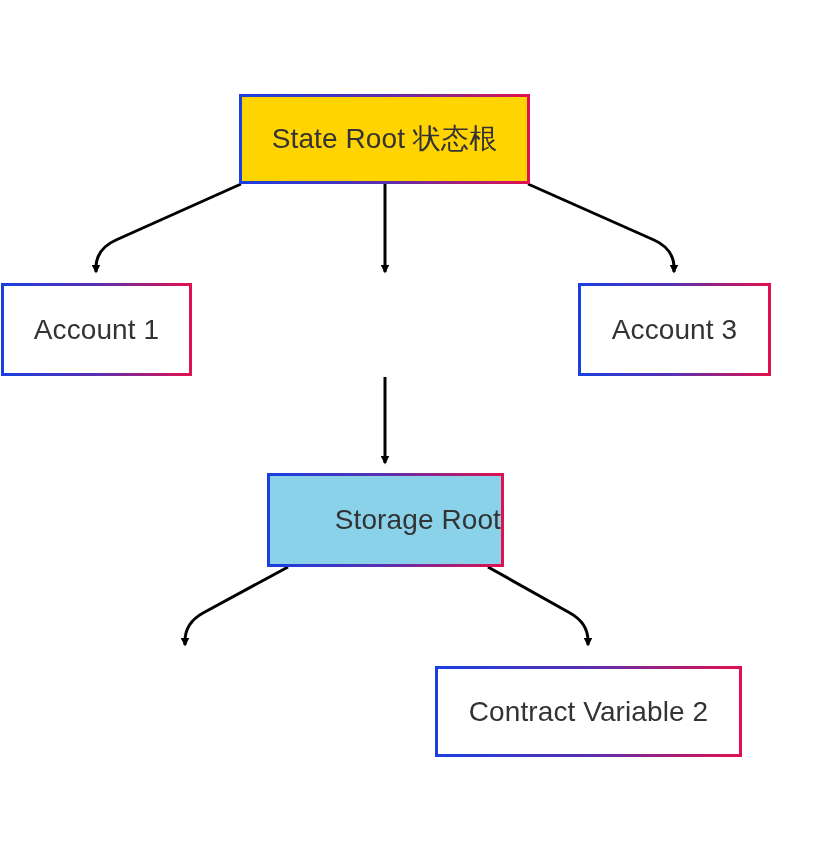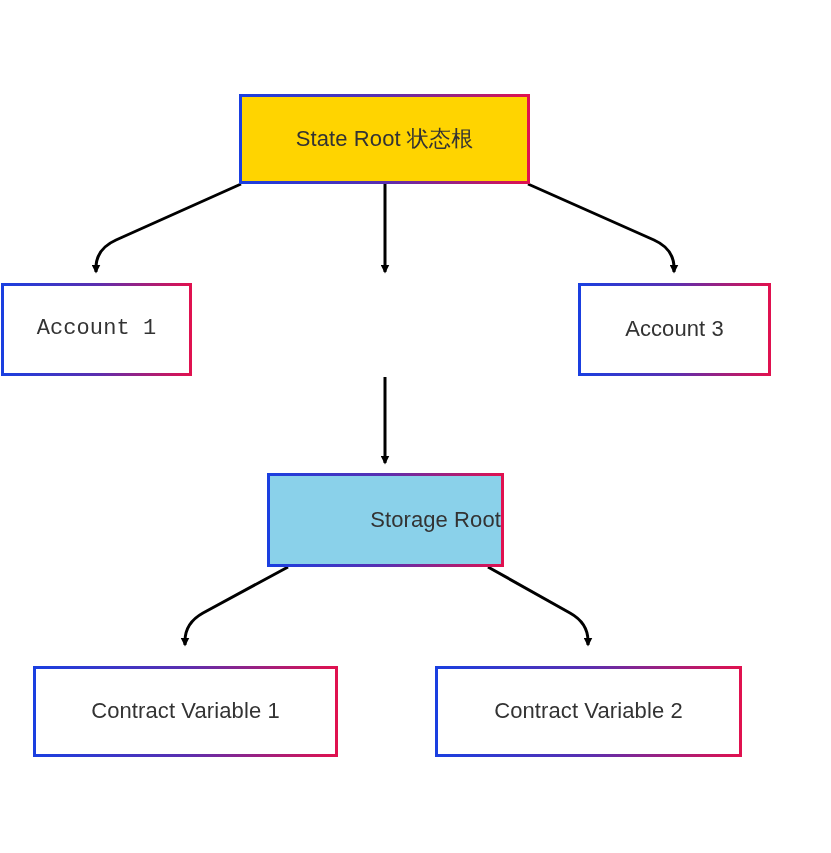--- a/index.html
+++ b/index.html
@@ -35,38 +35,38 @@
     display: flex;
     align-items: center;
     justify-content: center;
     border-style: solid;
     border-width: 3px;
     border-image-slice: 1;
     border-image-source: linear-gradient(90deg, #1a3fe0 0%, #5a2fb0 50%, #e0114f 100%);
   }
   .node-label {
     color: #333333;
-    font-size: 22px;
+    font-size: 28px;
     line-height: 1.2;
     letter-spacing: 0.1px;
     white-space: nowrap;
     text-align: center;
   }
   .node-root {
     background: #ffd400;
   }
   .node-plain {
     background: #ffffff;
   }
   .node-storage {
     background: #8ad1ea;
     justify-content: flex-end;
   }
   #node-state-root   { left: 239px; top: 94px;  width: 291px; height: 90px;  }
-  #node-account-1    { left: 1px;   top: 283px; width: 191px; height: 93px; font-family: Liberation Mono, monospace;  }
+  #node-account-1    { left: 1px;   top: 283px; width: 191px; height: 93px;  }
   #node-account-2    { left: 289px; top: 283px; width: 194px; height: 93px;  }
   #node-account-3    { left: 578px; top: 283px; width: 193px; height: 93px;  }
   #node-storage-root { left: 267px; top: 473px; width: 237px; height: 94px;  }
   #node-contract-1   { left: 33px;  top: 666px; width: 305px; height: 91px;  }
   #node-contract-2   { left: 435px; top: 666px; width: 307px; height: 91px;  }
 </style>
 </head>
 <body>
 
 <div id="canvas">
@@ -103,21 +103,18 @@
 
 
   <div class="node node-plain" id="node-account-3">
     <span class="node-label">Account 3</span>
   </div>
 
   <div class="node node-storage" id="node-storage-root">
     <span class="node-label">Storage Root</span>
   </div>
 
-  <div class="node node-plain" id="node-contract-1">
-    <span class="node-label">Contract Variable 1</span>
-  </div>
 
   <div class="node node-plain" id="node-contract-2">
     <span class="node-label">Contract Variable 2</span>
   </div>
 
 </div>
 
 </body></html>

